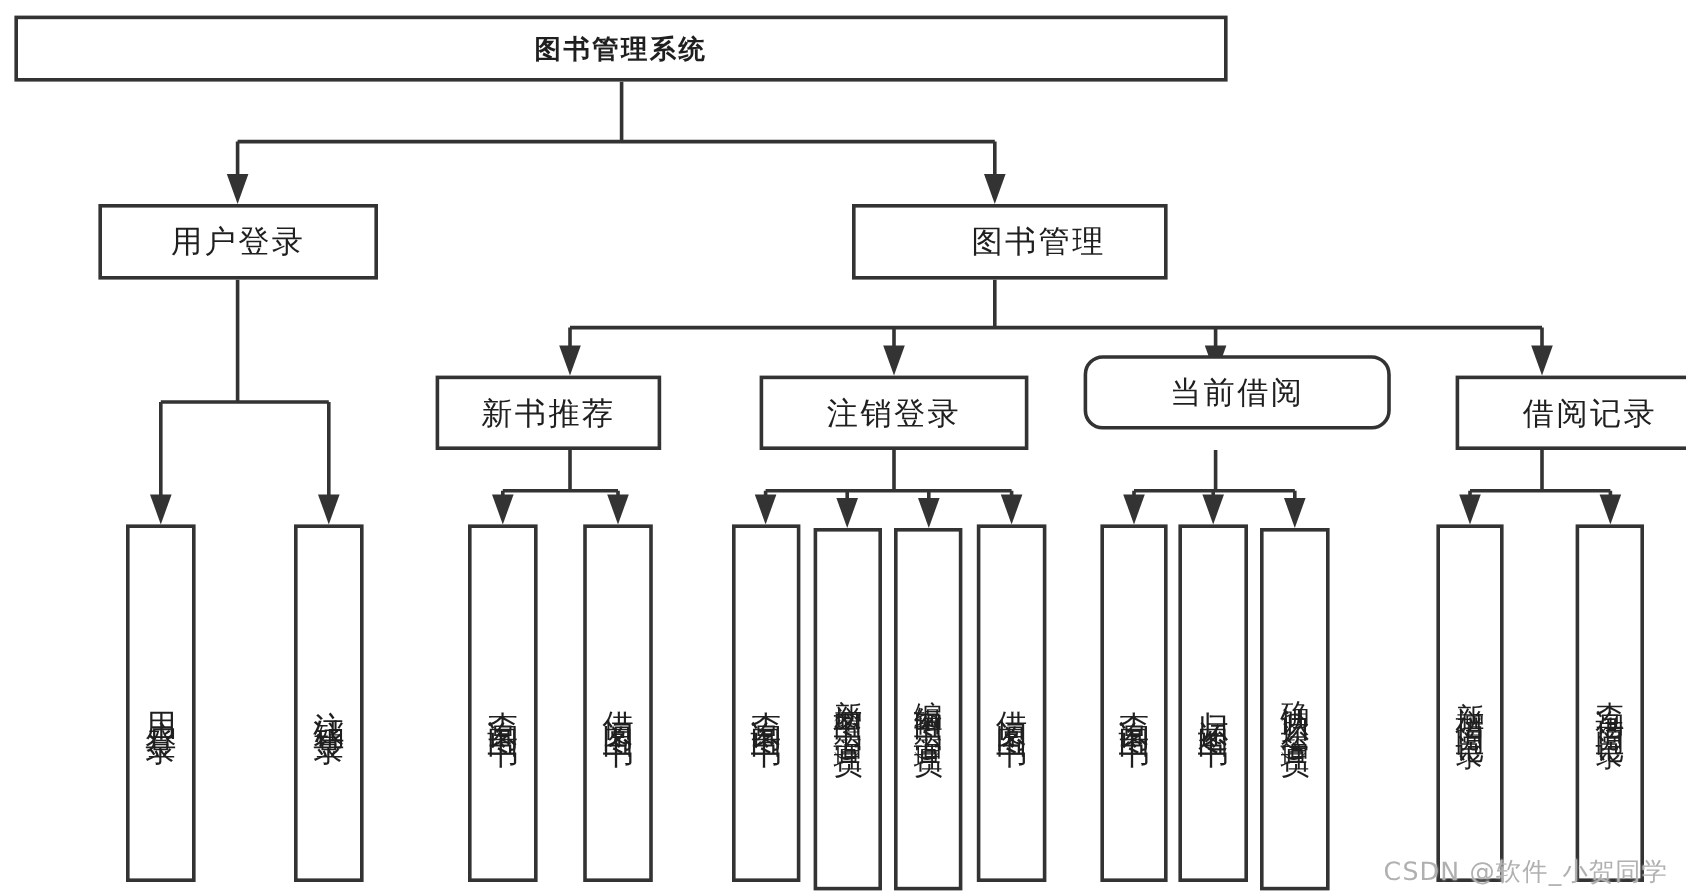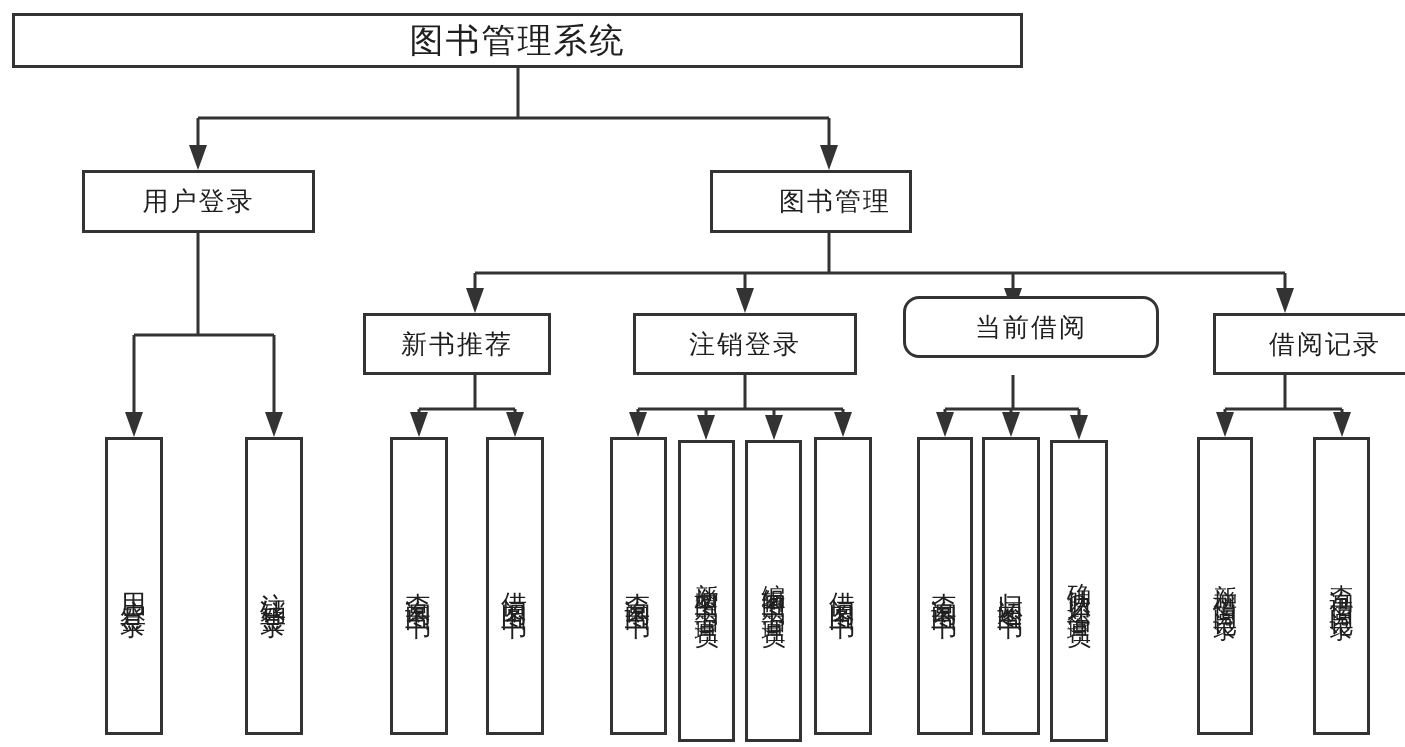--- a/index.html
+++ b/index.html
@@ -15,21 +15,21 @@
   .connectors { position: absolute; left: 0; top: 0; }
   .node {
     position: absolute;
     background: #ffffff;
     border: 3px solid #333333;
     display: flex; align-items: center; justify-content: center;
     color: #1f1f1f;
     z-index: 2;
   }
   .hlabel { font-size: 26px; letter-spacing: 2px; white-space: nowrap; }
-  .node.root .hlabel { font-size: 34px; }
+  .node.root .hlabel { font-size: 22px; font-weight: bold; }
   .vlabel {
     writing-mode: vertical-rl;
     text-orientation: mixed;
     font-size: 26px;
     letter-spacing: 7px;
     white-space: nowrap;
   }
   .vlabel.long  { font-size: 24px; letter-spacing: 7px; }
   .vlabel.xlong { font-size: 24px; letter-spacing: 6px; }
   .watermark {
@@ -85,21 +85,21 @@
     </g>
   </svg>
 
   <div class="node root" style="left:12px; top:13px; width:1011px; height:55px;">
     <span class="hlabel">图书管理系统</span>
   </div>
 
   <div class="node" style="left:82px; top:170px; width:233px; height:63px;">
     <span class="hlabel">用户登录</span>
   </div>
-  <div class="node" style="left:710px; top:170px; width:202px; height:63px;padding-left:48px;">
+  <div class="node" style="left:710px; top:170px; width:263px; height:63px;padding-left:48px;">
     <span class="hlabel">图书管理</span>
   </div>
 
   <div class="node" style="left:363px; top:313px; width:188px; height:62px;">
     <span class="hlabel">新书推荐</span>
   </div>
   <div class="node" style="left:633px; top:313px; width:224px; height:62px;">
     <span class="hlabel">注销登录</span>
   </div>
   <div class="node" style="left:903px; top:296px; width:256px; height:62px;border-radius:16px;">
@@ -146,14 +146,15 @@
     <span class="vlabel xlong">确认归还（管理员）</span>
   </div>
 
   <div class="node leaf" style="left:1197px; top:437px; width:56px; height:298px;">
     <span class="vlabel long">新增借阅记录</span>
   </div>
   <div class="node leaf" style="left:1313px; top:437px; width:57px; height:298px;">
     <span class="vlabel long">查询借阅记录</span>
   </div>
 
+  <div class="watermark">CSDN @软件_小贺同学</div>
 
 </div>
 
 </body></html>

